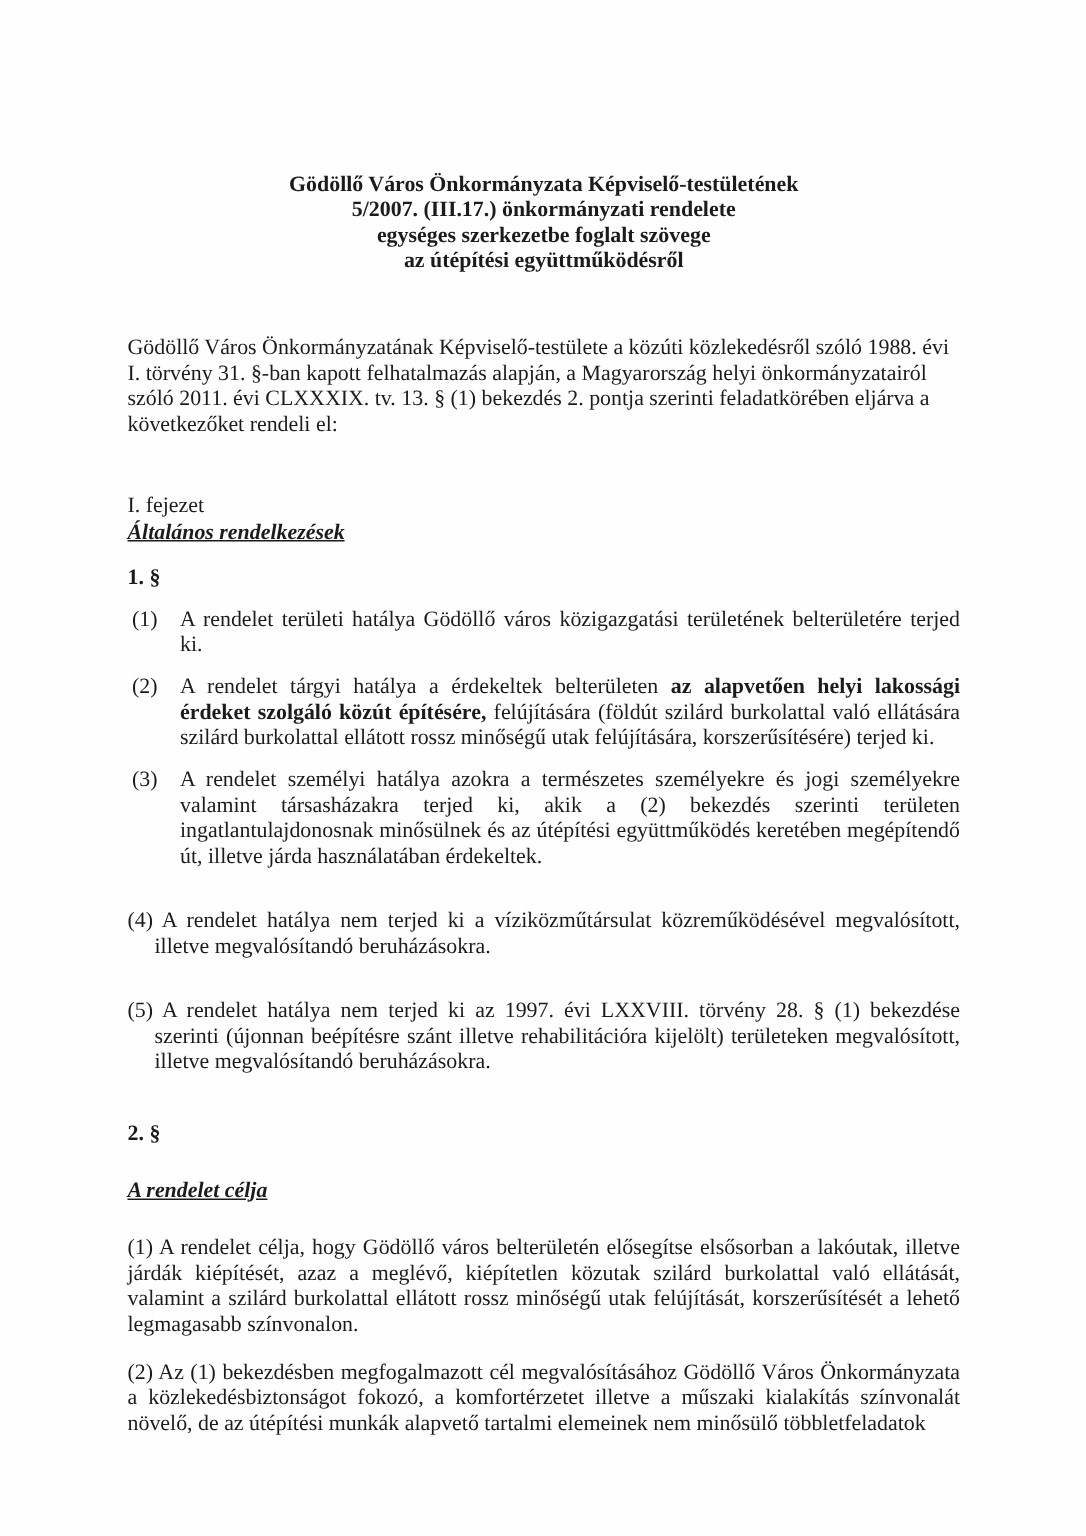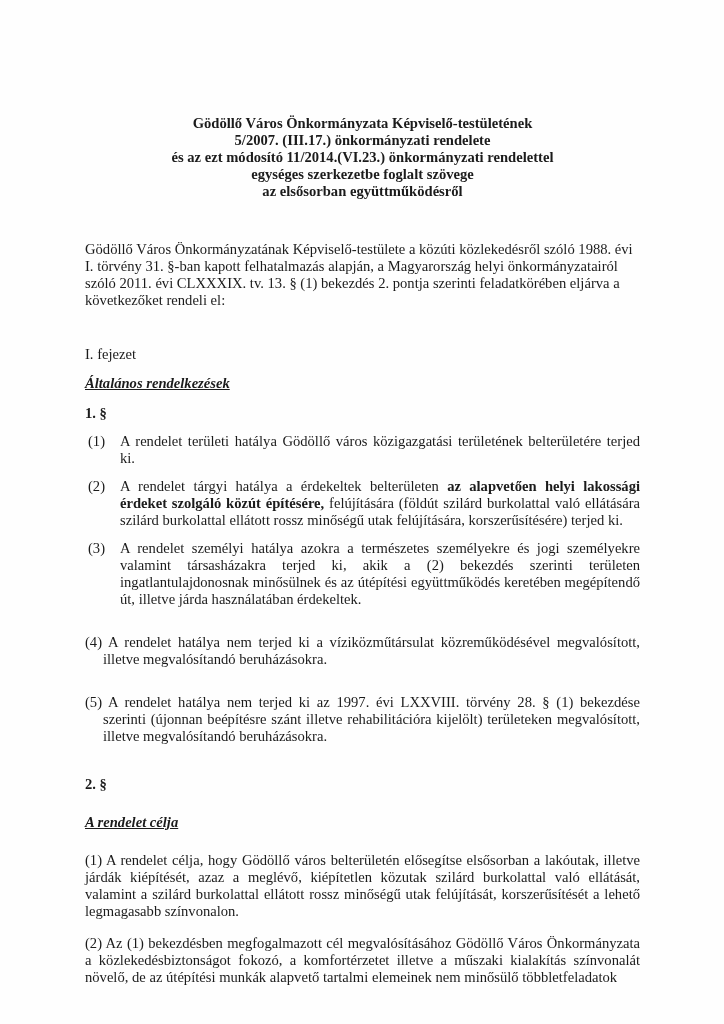--- a/index.html
+++ b/index.html
@@ -28,21 +28,21 @@
   .intro {
     margin: 41px 0 16px 0;
     text-align: left;
   }
   .center { text-align: left; }
   .chapter {
     margin-top: 37px;
     font-weight: normal;
   }
   .subheading {
-    margin-top: 12px;
+    margin-top: 1px;
   }
   .subheading .iu {
     font-weight: bold;
     font-style: italic;
     text-decoration: underline;
   }
   .section-num {
     margin-top: 13px;
     font-weight: bold;
   }
@@ -73,23 +73,22 @@
   .plain-par + .plain-par { margin-top: 12px; }
 </style>
 </head>
 <body>
 
 <div class="page">
 
   <div class="title-block">
     <div>Gödöllő Város Önkormányzata Képviselő-testületének</div>
     <div>5/2007. (III.17.) önkormányzati rendelete</div>
-    <div>és az ezt módosító 11/2014.(VI.23.) önkormányzati rendelettel</div>
     <div>egységes szerkezetbe foglalt  szövege</div>
-    <div>az elsősorban együttműködésről</div>
+    <div>az útépítési együttműködésről</div>
   </div>
 
   <p class="intro">Gödöllő Város Önkormányzatának Képviselő-testülete a közúti közlekedésről szóló 1988. évi I. törvény 31. §-ban kapott felhatalmazás alapján, a Magyarország helyi önkormányzatairól szóló 2011. évi CLXXXIX. tv. 13. § (1) bekezdés 2. pontja szerinti feladatkörében eljárva a következőket rendeli el:</p>
 
   <div class="center chapter">I. fejezet</div>
 
   <div class="center subheading">
     <span class="iu">Általános rendelkezések</span>
   </div>
 

